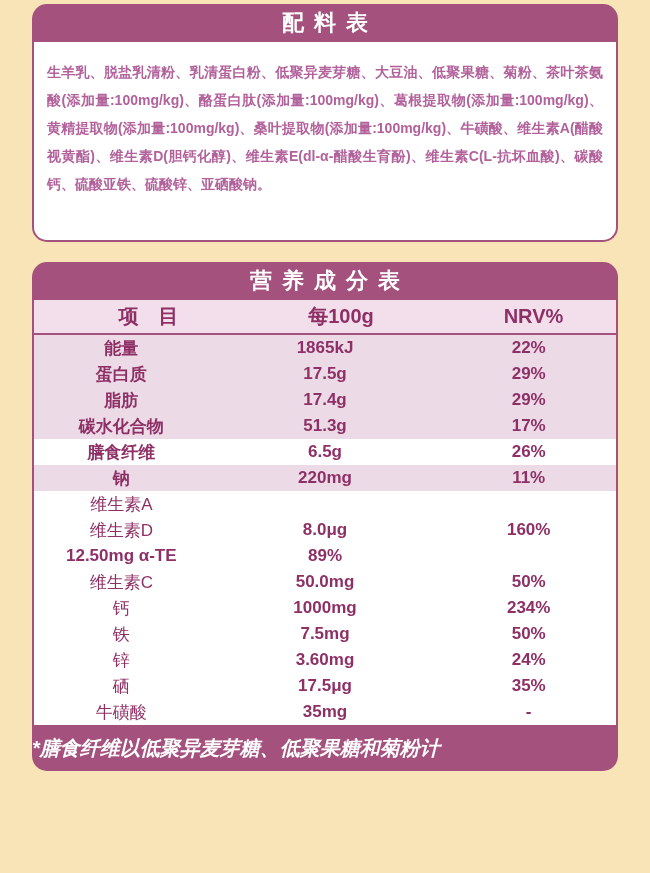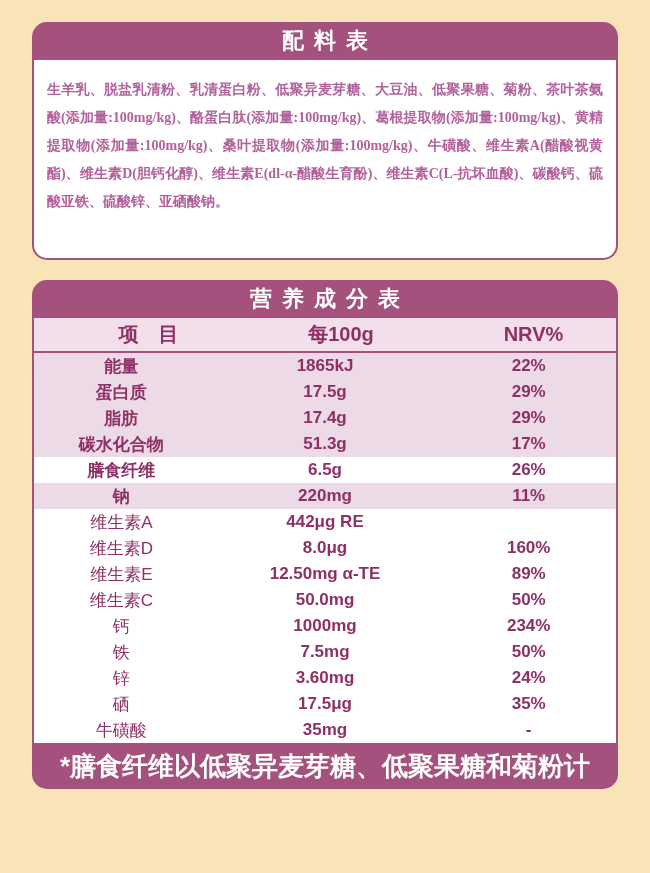--- a/index.html
+++ b/index.html
@@ -27,21 +27,21 @@
     font-weight: bold;
     font-size: 22px;
     letter-spacing: 10px;
     padding-left: 10px; 
     text-align: center;
     height: 38px;
     line-height: 38px;
     border-radius: 15px 15px 0 0;
   }
   
-  .ingredients-card { padding-top: 22px; font-family: Liberation Serif, serif; }
+  .ingredients-card { padding-top: 4px; }
   .ingredients-body {
     background: #FFFFFF;
     border: 2px solid #A4517E;
     border-top: none;
     border-radius: 0 0 15px 15px;
     padding: 16px 13px 15px 13px;
     color: #B2619B;
     font-weight: bold;
     font-size: 14px;
     line-height: 28px;
@@ -79,25 +79,26 @@
     font-size: 17px;
     color: #8E3066;
   }
   .nut-row.pink { background: #ECDAE7; }
   .nut-row .c2, .nut-row .c3 { font-weight: bold; }
   .nut-row.bold-label .c1 { font-weight: bold; }
   .nut-footnote {
     background: #A4517E;
     color: #FFFFFF;
     font-weight: bold;
-    font-size: 26px;
-    text-align: center;
+    font-size: 20px;
+    text-align: left;
     height: 46px;
     line-height: 46px;
     border-radius: 0 0 15px 15px;
+    font-style: italic;
   }
 </style>
 </head>
 <body>
 
 <div class="page">
 
   <section class="card ingredients-card">
     <header class="card-header">配料表</header>
     <div class="ingredients-body">生羊乳、脱盐乳清粉、乳清蛋白粉、低聚异麦芽糖、大豆油、低聚果糖、菊粉、茶叶茶氨酸(添加量:100mg/kg)、酪蛋白肽(添加量:100mg/kg)、葛根提取物(添加量:100mg/kg)、黄精提取物(添加量:100mg/kg)、桑叶提取物(添加量:100mg/kg)、牛磺酸、维生素A(醋酸视黄酯)、维生素D(胆钙化醇)、维生素E(dl-α-醋酸生育酚)、维生素C(L-抗坏血酸)、碳酸钙、硫酸亚铁、硫酸锌、亚硒酸钠。</div>
@@ -138,29 +139,27 @@
         <span class="c2">6.5g</span>
         <span class="c3">26%</span>
       </div>
       <div class="nut-row pink bold-label">
         <span class="c1">钠</span>
         <span class="c2">220mg</span>
         <span class="c3">11%</span>
       </div>
       <div class="nut-row">
         <span class="c1">维生素A</span>
-        <span class="c2">442μg RE</span>
       </div>
       <div class="nut-row">
         <span class="c1">维生素D</span>
         <span class="c2">8.0μg</span>
         <span class="c3">160%</span>
       </div>
       <div class="nut-row">
-        <span class="c1">维生素E</span>
         <span class="c2">12.50mg α-TE</span>
         <span class="c3">89%</span>
       </div>
       <div class="nut-row">
         <span class="c1">维生素C</span>
         <span class="c2">50.0mg</span>
         <span class="c3">50%</span>
       </div>
       <div class="nut-row">
         <span class="c1">钙</span>

